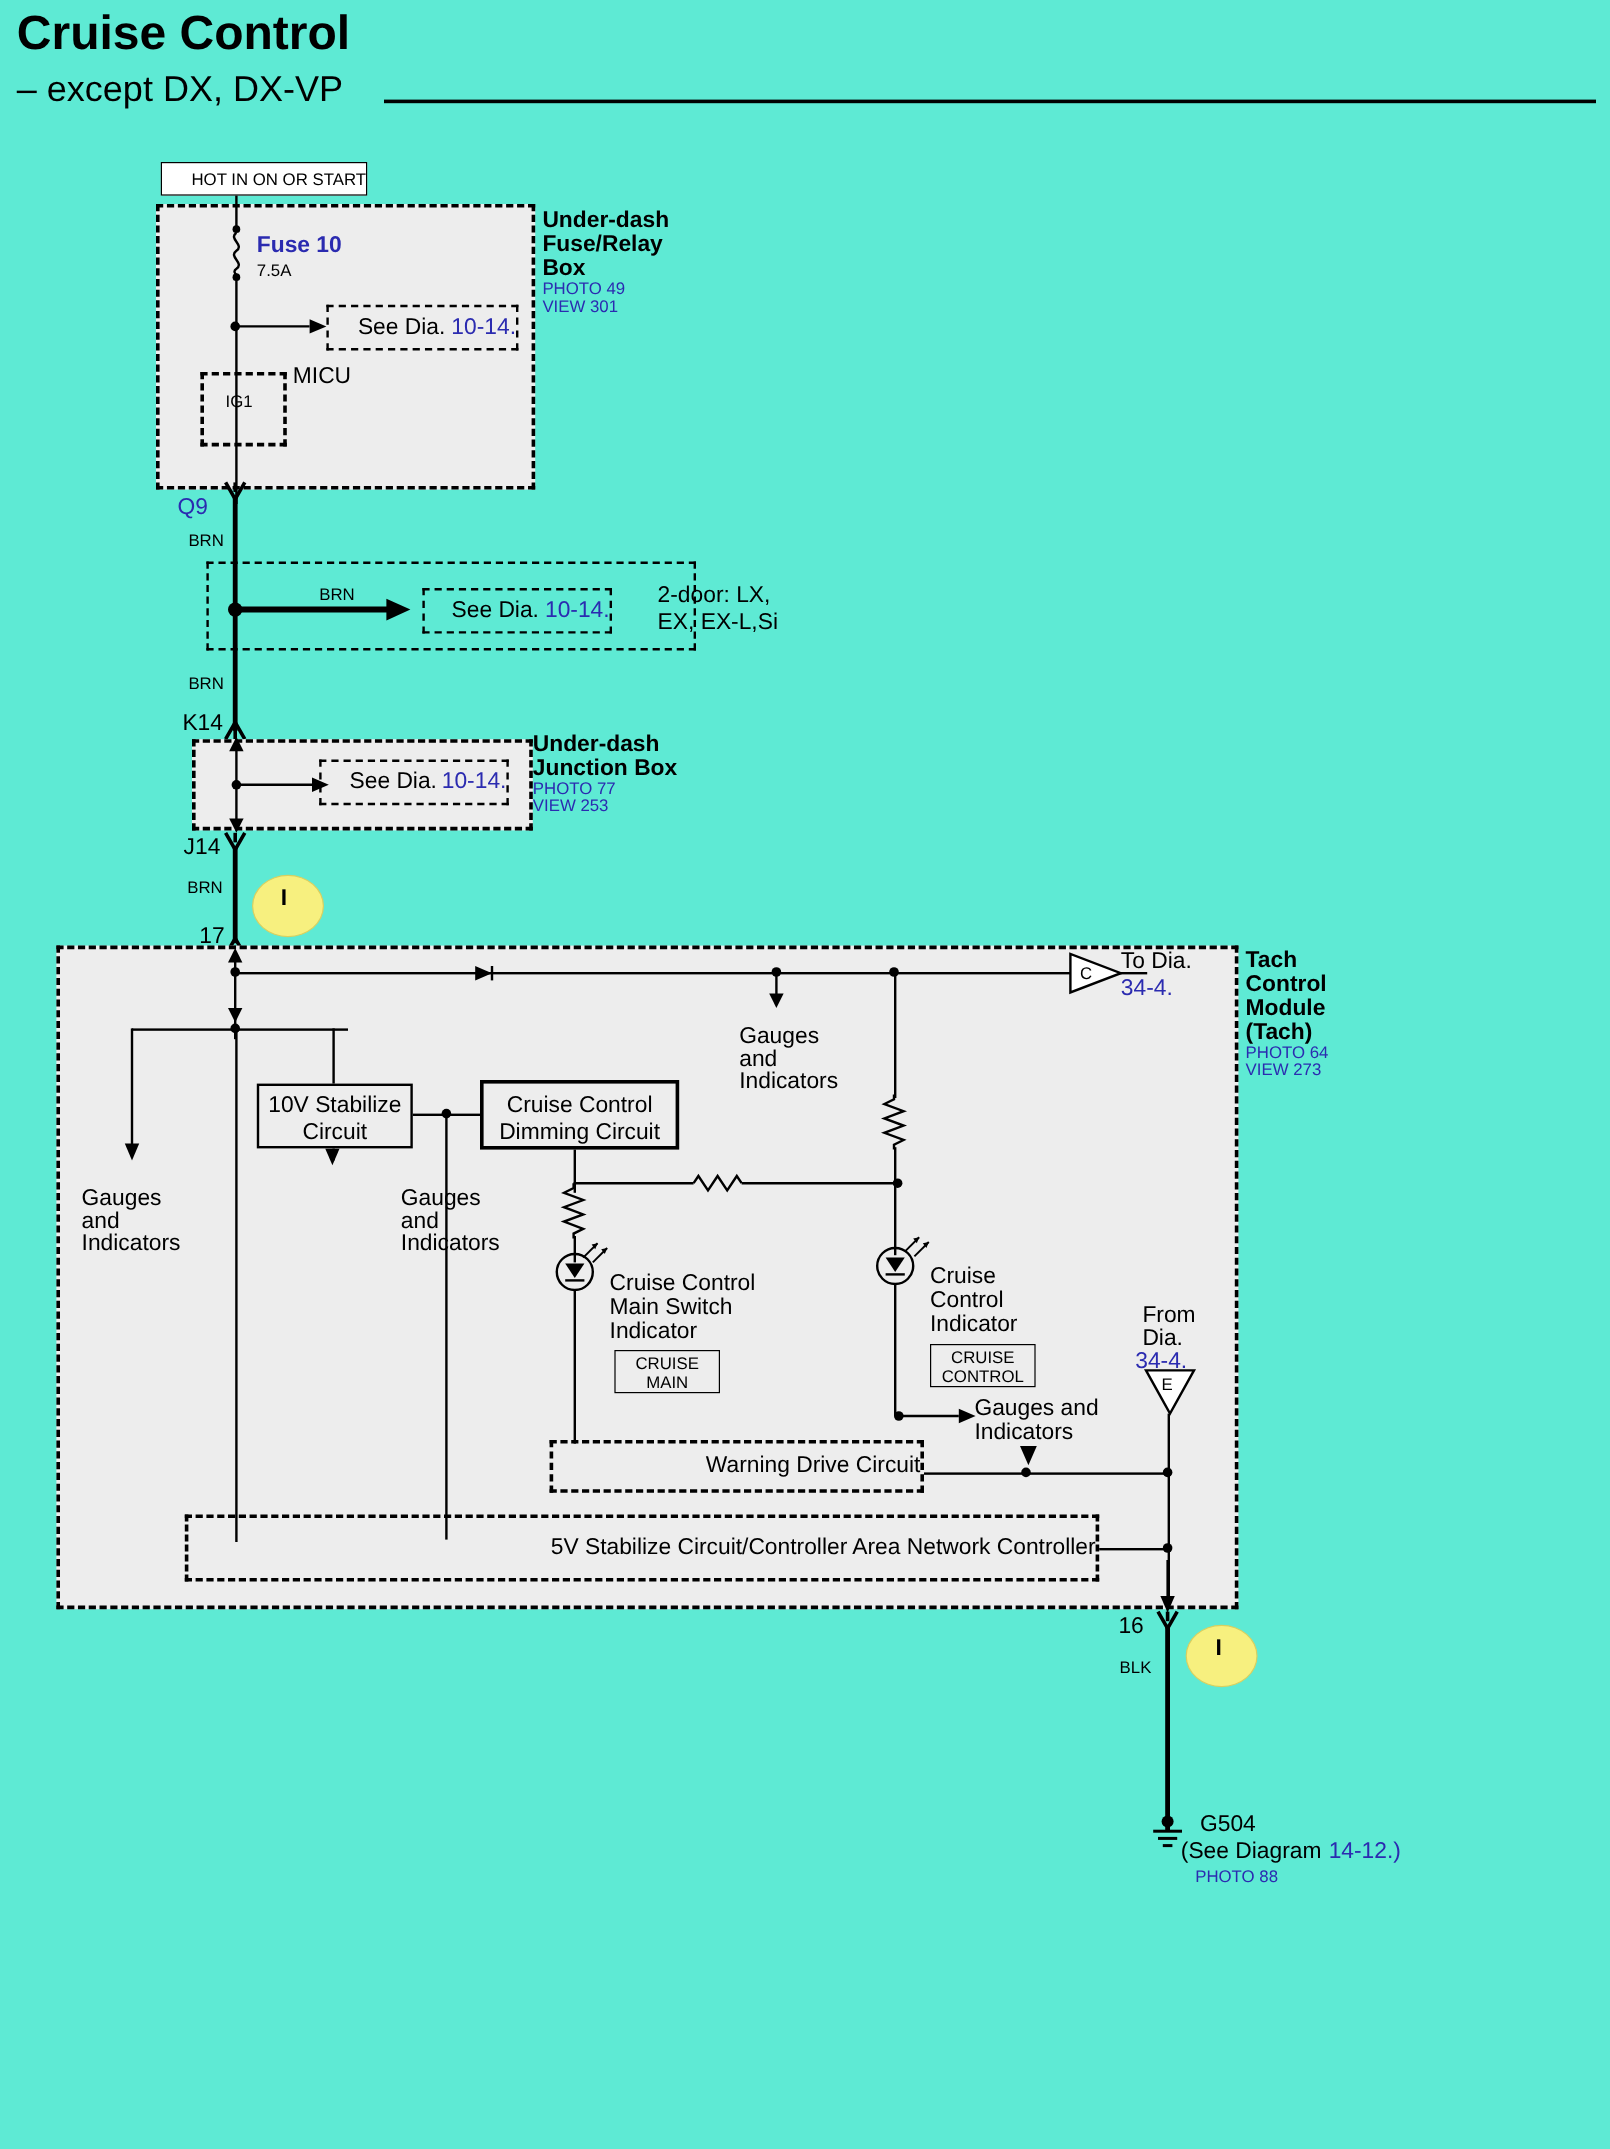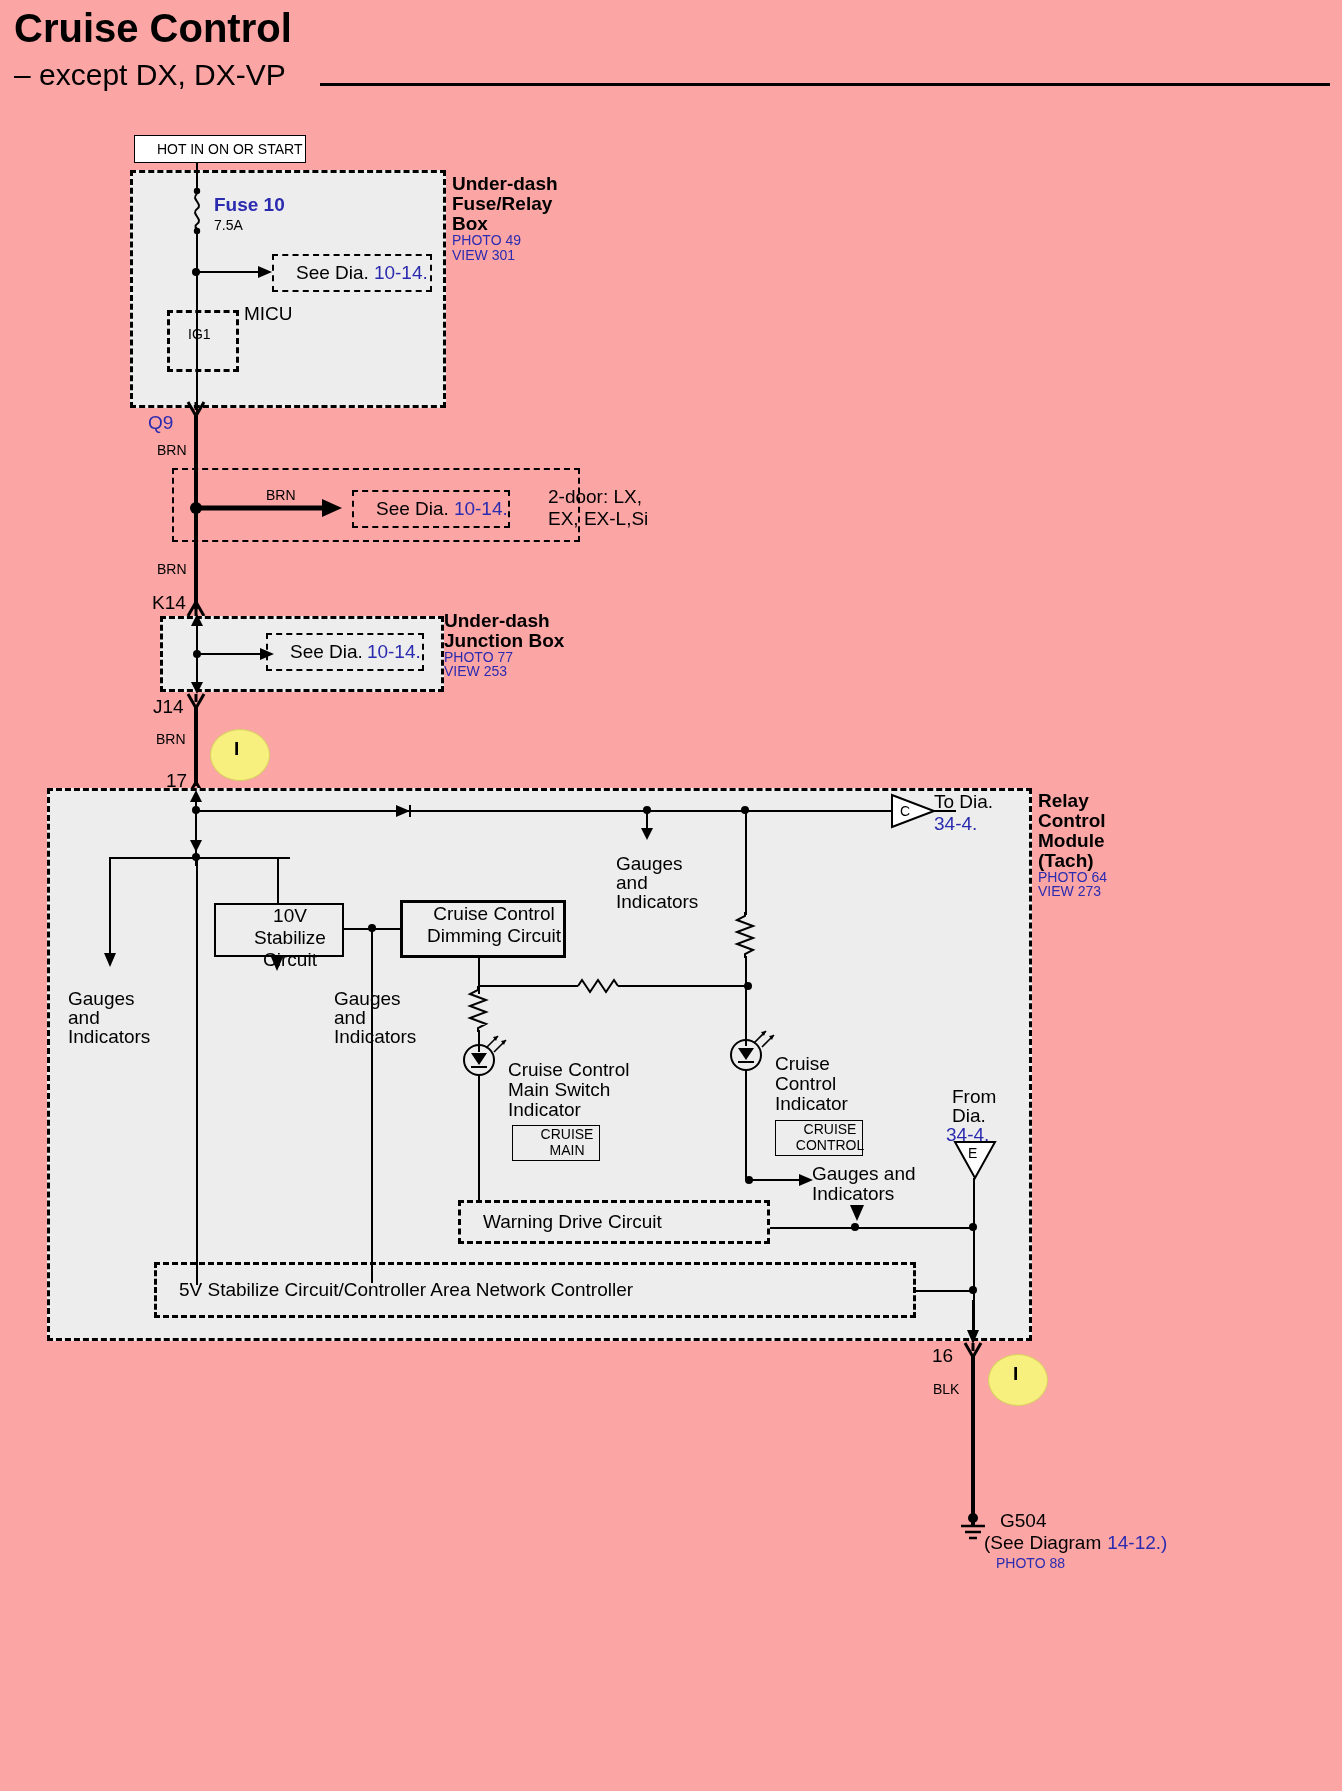--- a/index.html
+++ b/index.html
@@ -5,21 +5,21 @@
   html,body{margin:0;padding:0;background:#fff;}
   body{
     font-family:"Liberation Sans", sans-serif;
     color:#000;
   }
   #page{
     position:relative;
     width:1342px;
     height:1791px;
     overflow:hidden;
-    background:#fca5a5;
+    background:#5eead4;
   }
   .t{position:absolute;white-space:pre;line-height:1.12;}
   .blue{color:#2b2bb0;}
   .blue-b{color:#2b2bb0;font-weight:bold;}
   .title{font-size:40px;letter-spacing:0px;}
   .subtitle{font-size:30px;}
   .lbl-lg{font-size:19px;}
   .lbl-sm{font-size:14px;}
   .bold{font-weight:bold;}
   
@@ -56,21 +56,21 @@
     border:3px solid #000;
     background:#ededed;
     box-sizing:border-box;
   }
   .solidbox-md{
     position:absolute;
     border:2px solid #000;
     background:#ededed;
     box-sizing:border-box;
   }
-  .ctr{display:flex;align-items:center;justify-content:flex-start;text-align:center;padding-left:22px;}
+  .ctr{display:flex;align-items:center;justify-content:flex-end;text-align:center;}
   .yellowdot{
     position:absolute;
     background:#f7f07f;
     border:1px solid #d8d060;
     border-radius:50%;
   }
   svg{position:absolute;overflow:visible;}
 </style>
 </head>
 <body>
@@ -182,21 +182,21 @@
   <div class="t lbl-lg bold" style="left:234px;top:738px;">I</div>
   <div class="t lbl-lg" style="left:166px;top:770px;">17</div>
 
   <svg style="left:186px;top:778px;" width="22" height="22">
     <polyline points="2,18 10,4 18,18" stroke="#000" stroke-width="3" fill="none"></polyline>
     <line x1="10" y1="10" x2="10" y2="18" stroke="#000" stroke-width="3"></line>
   </svg>
 
   <div class="dashbox" style="left:47px;top:788px;width:985px;height:553px;"></div>
 
-  <div class="t lbl-lg bold" style="left:1038px;top:790px;">Relay</div>
+  <div class="t lbl-lg bold" style="left:1038px;top:790px;">Tach</div>
   <div class="t lbl-lg bold" style="left:1038px;top:810px;">Control</div>
   <div class="t lbl-lg bold" style="left:1038px;top:830px;">Module</div>
   <div class="t lbl-lg bold" style="left:1038px;top:850px;">(Tach)</div>
   <div class="t lbl-sm blue" style="left:1038px;top:870px;">PHOTO 64</div>
   <div class="t lbl-sm blue" style="left:1038px;top:884px;">VIEW 273</div>
 
   <svg style="left:186px;top:788px;" width="22" height="80">
     <line x1="10" y1="6" x2="10" y2="78" stroke="#000" stroke-width="2"></line>
     <polygon points="4,14 10,2 16,14" fill="#000"></polygon>
     <polygon points="4,52 10,64 16,52" fill="#000"></polygon>

